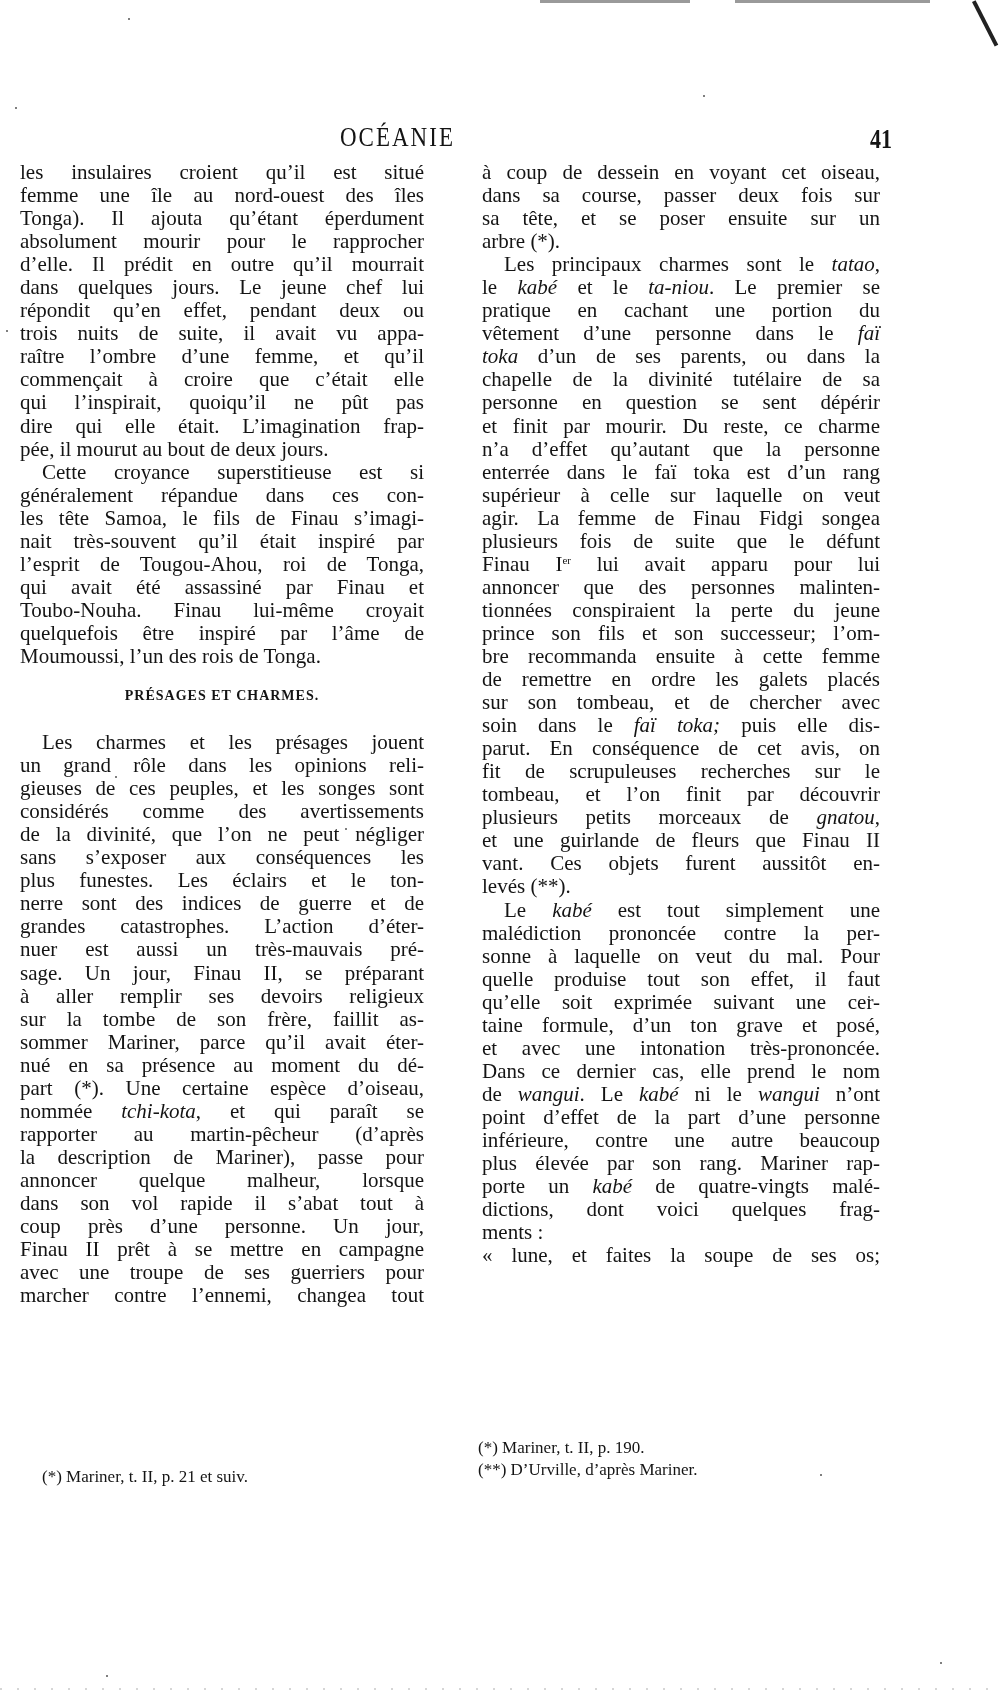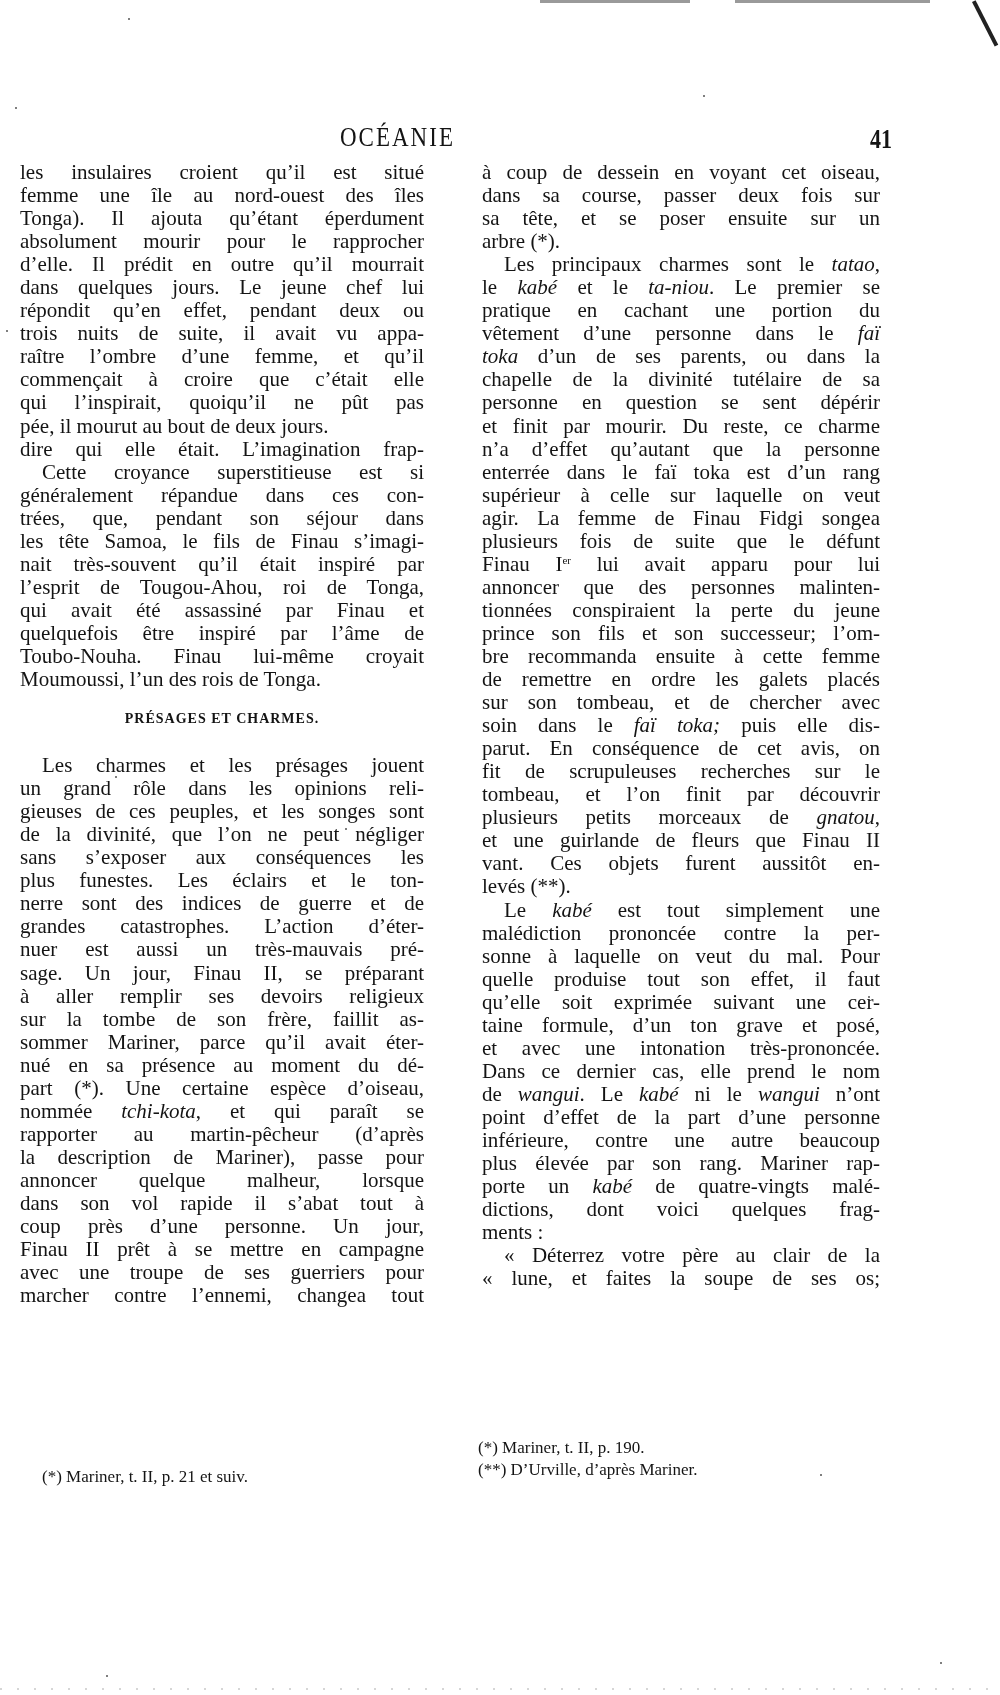--- a/index.html
+++ b/index.html
@@ -50,39 +50,39 @@
     <span class="line">femme une île au nord-ouest des îles</span>
     <span class="line">Tonga). Il ajouta qu’étant éperdument</span>
     <span class="line">absolument mourir pour le rapprocher</span>
     <span class="line">d’elle. Il prédit en outre qu’il mourrait</span>
     <span class="line">dans quelques jours. Le jeune chef lui</span>
     <span class="line">répondit qu’en effet, pendant deux ou</span>
     <span class="line">trois nuits de suite, il avait vu appa-</span>
     <span class="line">raître l’ombre d’une femme, et qu’il</span>
     <span class="line">commençait à croire que c’était elle</span>
     <span class="line">qui l’inspirait, quoiqu’il ne pût pas</span>
+    <span class="line">dire qui elle était. L’imagination frap-</span>
     <span class="line last">pée, il mourut au bout de deux jours.</span>
-    <span class="line">dire qui elle était. L’imagination frap-</span>
 
     <span class="line indent">Cette croyance superstitieuse est si</span>
     <span class="line">généralement répandue dans ces con-</span>
-    <span class="line">trées, que, pendant son séjour dans</span>
     <span class="line">les tête Samoa, le fils de Finau s’imagi-</span>
     <span class="line">nait très-souvent qu’il était inspiré par</span>
     <span class="line">l’esprit de Tougou-Ahou, roi de Tonga,</span>
     <span class="line">qui avait été assassiné par Finau et</span>
+    <span class="line">Toubo-Nouha. Finau lui-même croyait</span>
     <span class="line">quelquefois être inspiré par l’âme de</span>
-    <span class="line">Toubo-Nouha. Finau lui-même croyait</span>
     <span class="line last">Moumoussi, l’un des rois de Tonga.</span>
 
     <span class="section-heading">PRÉSAGES ET CHARMES.</span>
 
     <span class="line indent">Les charmes et les présages jouent</span>
     <span class="line">un grand rôle dans les opinions reli-</span>
     <span class="line">gieuses de ces peuples, et les songes sont</span>
+    <span class="line">considérés comme des avertissements</span>
     <span class="line">de la divinité, que l’on ne peut négliger</span>
     <span class="line">sans s’exposer aux conséquences les</span>
     <span class="line">plus funestes. Les éclairs et le ton-</span>
     <span class="line">nerre sont des indices de guerre et de</span>
     <span class="line">grandes catastrophes. L’action d’éter-</span>
     <span class="line">nuer est aussi un très-mauvais pré-</span>
     <span class="line">sage. Un jour, Finau II, se préparant</span>
     <span class="line">à aller remplir ses devoirs religieux</span>
     <span class="line">sur la tombe de son frère, faillit as-</span>
     <span class="line">sommer Mariner, parce qu’il avait éter-</span>
@@ -142,21 +142,20 @@
     <span class="line">taine formule, d’un ton grave et posé,</span>
     <span class="line">et avec une intonation très-prononcée.</span>
     <span class="line">Dans ce dernier cas, elle prend le nom</span>
     <span class="line"><span>de </span><em>wangui</em><span>. Le </span><em>kabé</em><span> ni le </span><em>wangui</em><span> n’ont</span></span>
     <span class="line">point d’effet de la part d’une personne</span>
     <span class="line">inférieure, contre une autre beaucoup</span>
     <span class="line">plus élevée par son rang. Mariner rap-</span>
     <span class="line"><span>porte un </span><em>kabé</em><span> de quatre-vingts malé-</span></span>
     <span class="line">dictions, dont voici quelques frag-</span>
     <span class="line last">ments :</span>
-    <span class="line indent">« Déterrez votre père au clair de la</span>
     <span class="line">« lune, et faites la soupe de ses os;</span>
   </div>
 
   <div class="footnote fn-right">
     <div>(*) Mariner, t. II, p. 190.</div>
     <div>(**) D’Urville, d’après Mariner.</div>
   </div>
 
   <div class="speck" style="left:128px;top:18px;"></div>
   <div class="speck" style="left:15px;top:107px;"></div>

